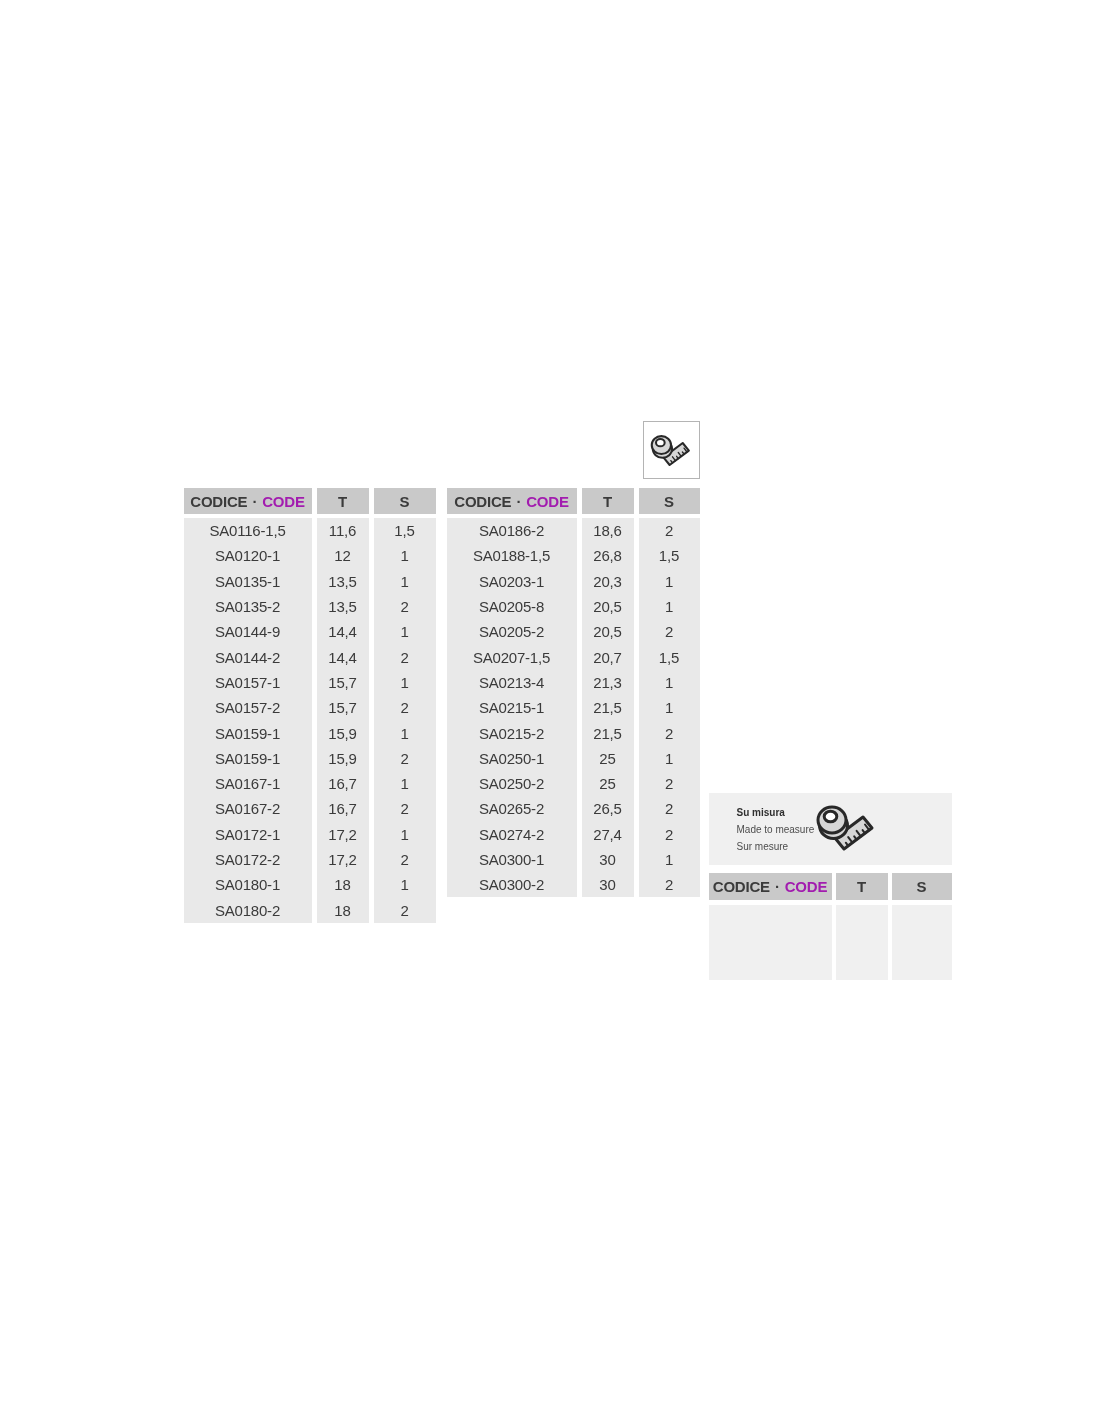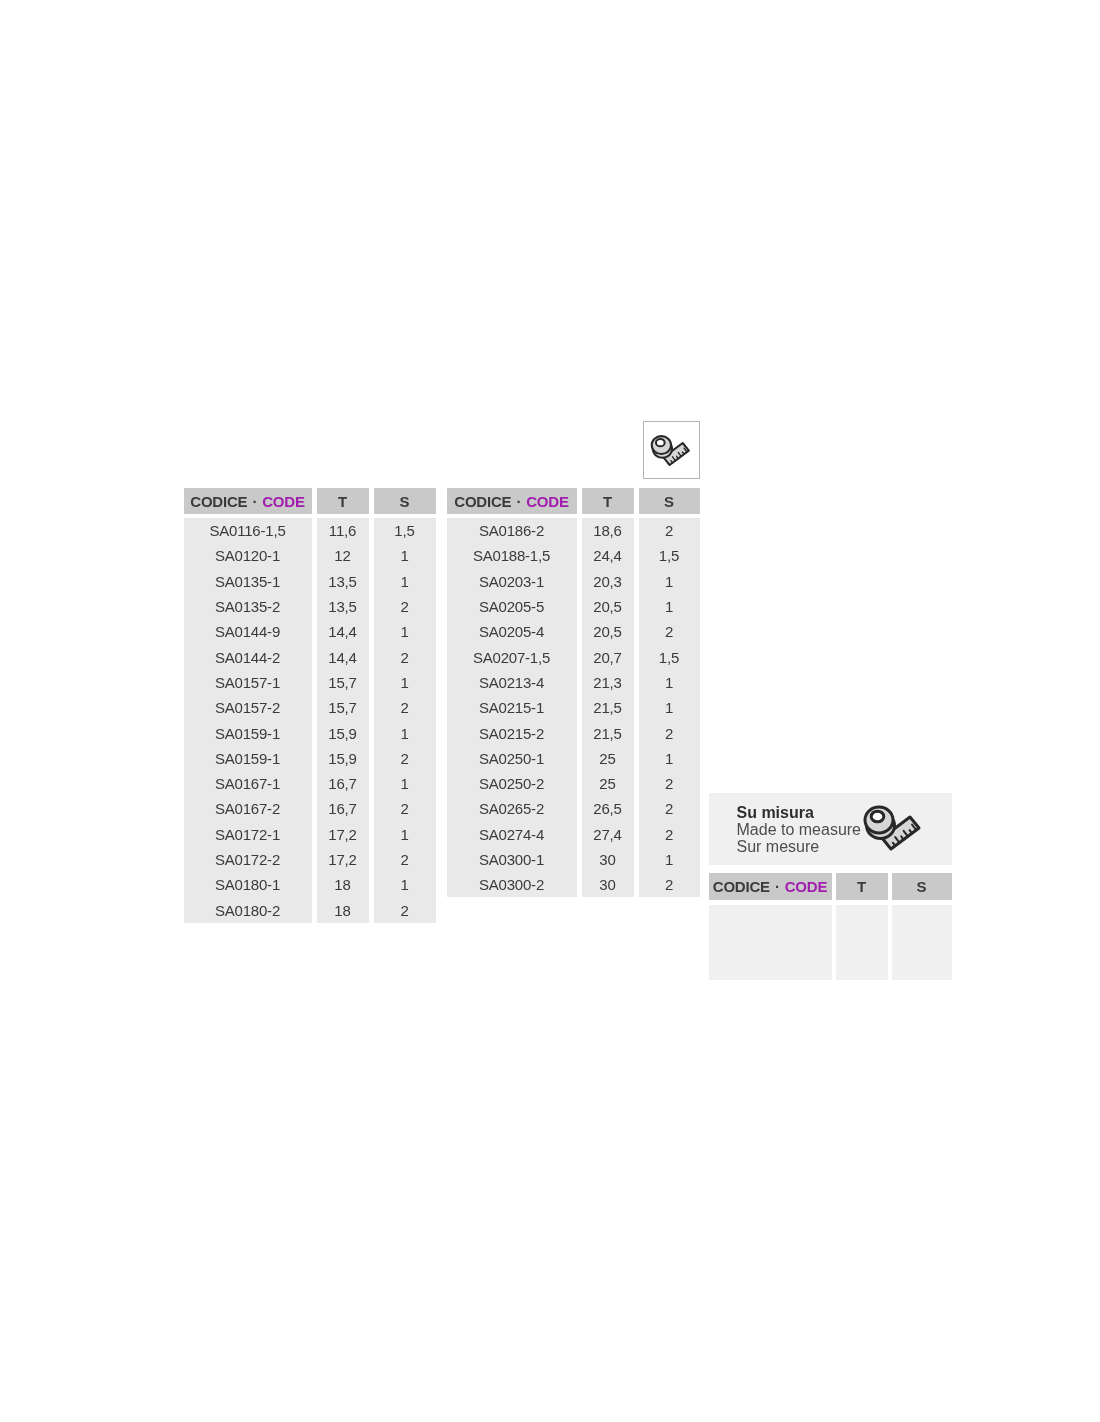--- a/index.html
+++ b/index.html
@@ -32,21 +32,21 @@
   }
   .th { background:#c9c9c9; font-weight:bold; height:26px; gap:5px; }
   .th .code-gray { color:#a21caf; }
 
   
   .panel { position:absolute; left:692px; top:777px; width:243px; }
   .panel-info {
     background:#f0f0f0; height:72px;
     display:flex; align-items:center; padding-left:28px; padding-right:16px;
   }
-  .panel-text { font-size:16px; line-height:17px; color:#4d4d4d; }
+  .panel-text { font-size:10px; line-height:17px; color:#4d4d4d; }
   .panel-text .title { font-weight:bold; color:#2f2f2f; }
   .panel-info svg { width:64px; height:auto; margin-left:auto; }
   .panel-table { display:flex; flex-direction:column; gap:5px; margin-top:8px; }
   .panel-table .tr { display:grid; grid-template-columns:123px 52px 60px; column-gap:4px; }
   .panel-table .th { height:27px; }
   .panel-table .td { background:#f0f0f0; height:25px; }
 </style>
 </head>
 <body>
 
@@ -198,38 +198,38 @@
 
         <div class="tr">
           <div class="td">SA0186-2</div>
           <div class="td">18,6</div>
           <div class="td">2</div>
         </div>
 
 
         <div class="tr">
           <div class="td">SA0188-1,5</div>
-          <div class="td">24,4</div>
+          <div class="td">26,8</div>
           <div class="td">1,5</div>
         </div>
 
         <div class="tr">
           <div class="td">SA0203-1</div>
           <div class="td">20,3</div>
           <div class="td">1</div>
         </div>
 
         <div class="tr">
-          <div class="td">SA0205-5</div>
+          <div class="td">SA0205-8</div>
           <div class="td">20,5</div>
           <div class="td">1</div>
         </div>
 
         <div class="tr">
-          <div class="td">SA0205-4</div>
+          <div class="td">SA0205-2</div>
           <div class="td">20,5</div>
           <div class="td">2</div>
         </div>
 
         <div class="tr">
           <div class="td">SA0207-1,5</div>
           <div class="td">20,7</div>
           <div class="td">1,5</div>
         </div>
 
@@ -263,21 +263,21 @@
           <div class="td">2</div>
         </div>
 
         <div class="tr">
           <div class="td">SA0265-2</div>
           <div class="td">26,5</div>
           <div class="td">2</div>
         </div>
 
         <div class="tr">
-          <div class="td">SA0274-4</div>
+          <div class="td">SA0274-2</div>
           <div class="td">27,4</div>
           <div class="td">2</div>
         </div>
 
         <div class="tr">
           <div class="td">SA0300-1</div>
           <div class="td">30</div>
           <div class="td">1</div>
         </div>
 

